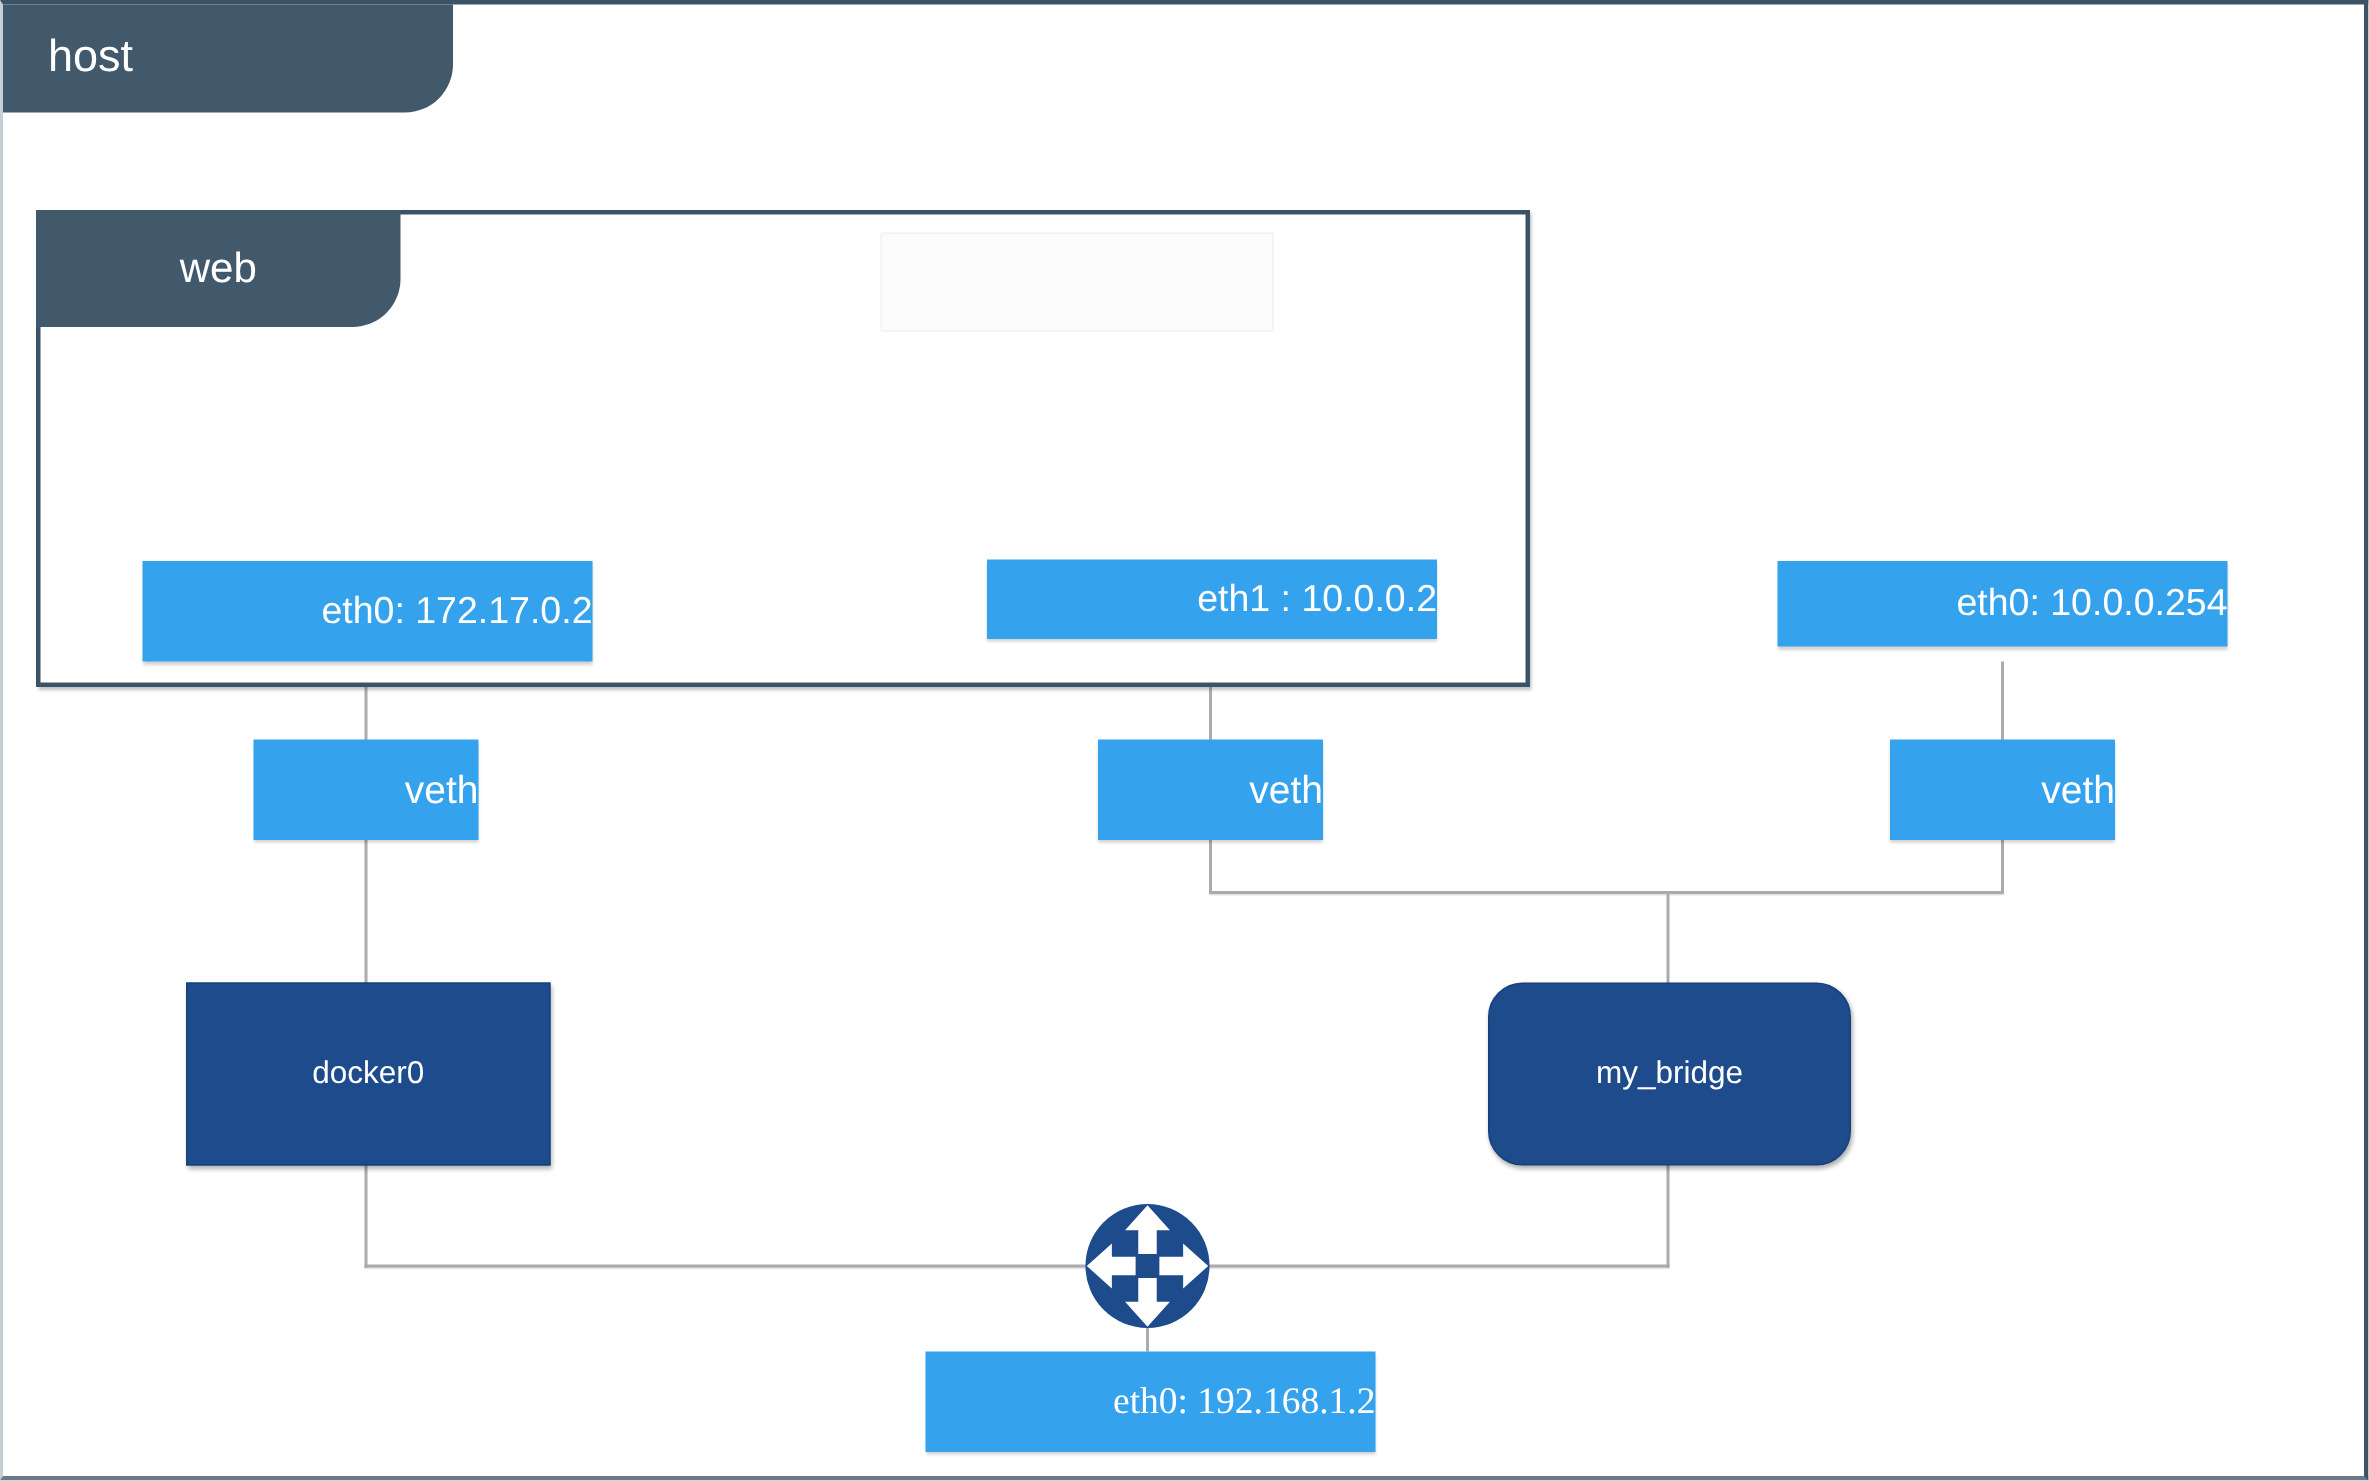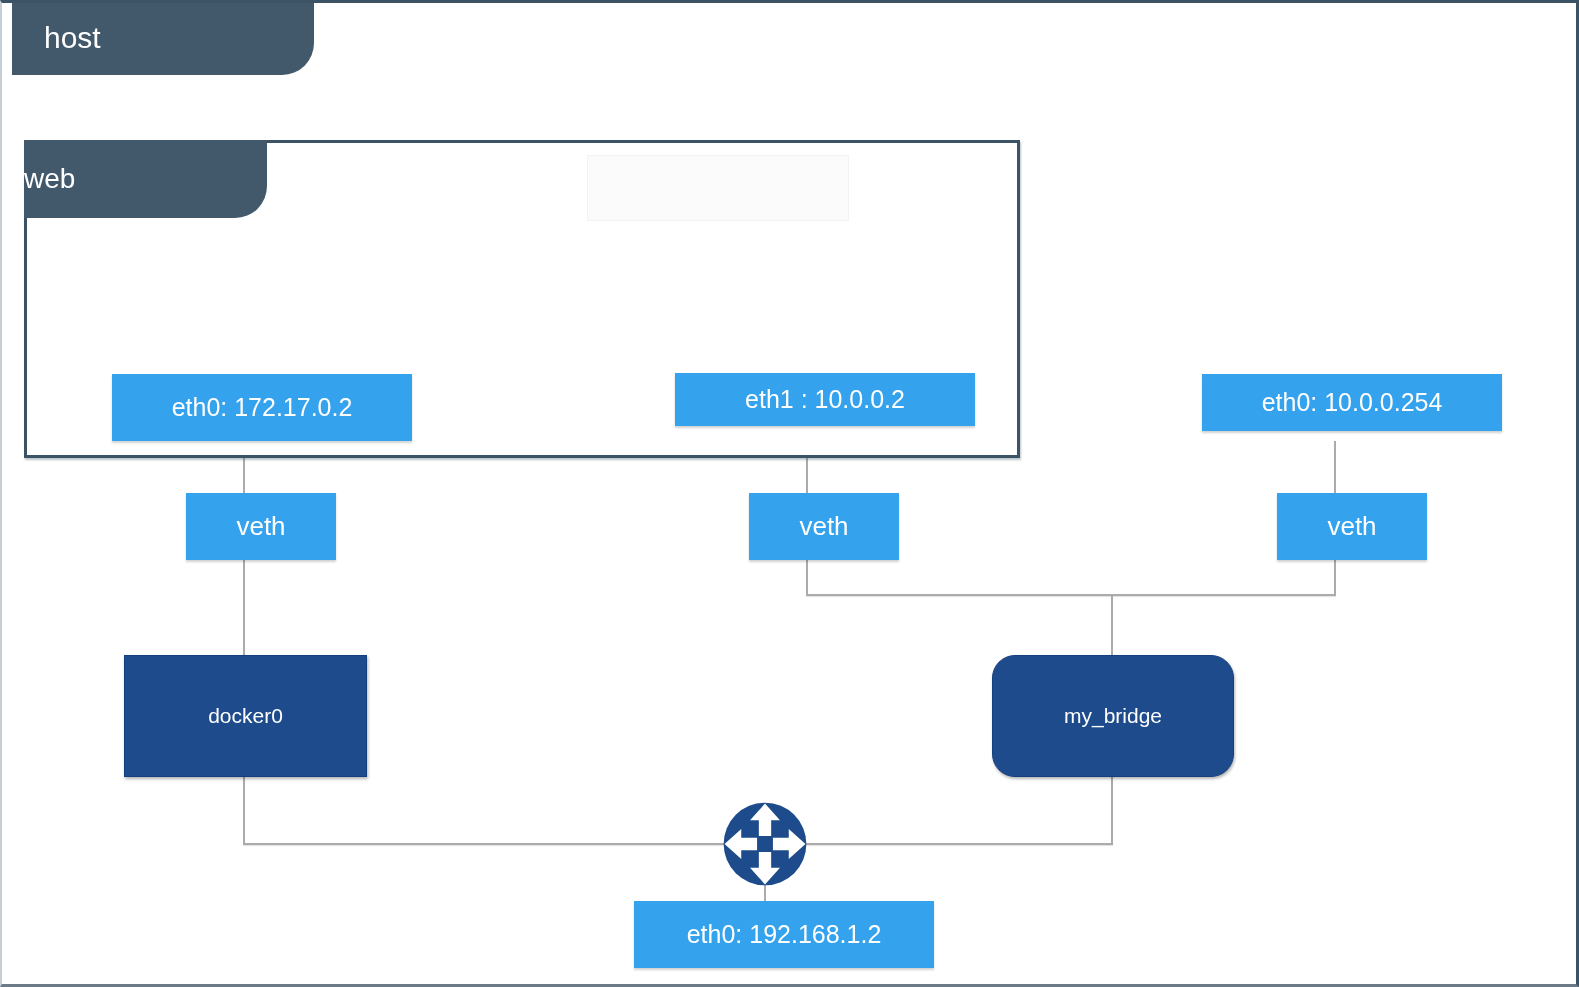--- a/index.html
+++ b/index.html
@@ -16,32 +16,32 @@
     border-bottom:3px solid #6B7A86;
     border-left:2px solid #C6CDD3;
   }
   .abs{position:absolute;box-sizing:border-box;}
   
   .tab{
     background:var(--slate);color:var(--text-light);
     border-bottom-right-radius:32px;
     display:flex;align-items:center;z-index:4;
   }
-  .host-tab{left:-2px;top:-3px;width:302px;height:75px;font-size:30px;padding-left:32px;margin-left:12px;}
-  .box-tab{left:-3px;top:-3px;width:243px;height:78px;font-size:28px;}
+  .host-tab{left:-2px;top:-3px;width:302px;height:75px;font-size:30px;padding-left:32px;}
+  .box-tab{left:-3px;top:-3px;width:243px;height:78px;font-size:28px;justify-content:center;}
   
   .cbox{
     background:#ffffff;border:3px solid var(--box-border);z-index:3;
     box-shadow:1px 2px 2px rgba(60,83,101,0.35);
   }
   
   .chip{
     background:var(--light-blue);color:var(--text-light);
-    display:flex;align-items:center;justify-content:center;
-    font-size:25px;z-index:5;box-shadow:0 2px 2px rgba(0,0,0,0.18);margin-left:17px;
+    display:flex;align-items:center;justify-content:flex-end;
+    font-size:25px;z-index:5;box-shadow:0 2px 2px rgba(0,0,0,0.18);
   }
   
   .bridge{
     background:var(--navy);color:var(--text-light);
     display:flex;align-items:center;justify-content:center;
     font-size:21px;z-index:5;box-shadow:1px 2px 3px rgba(0,0,0,0.3);
     border:1px solid #16407d;
   }
   
   .line{background:var(--line);z-index:1;}
@@ -118,17 +118,17 @@
   <div class="abs router" style="left:719px;top:797px;width:88px;height:88px;">
     <svg width="88" height="88" viewBox="0 0 100 100" aria-hidden="true">
       <circle class="circ" cx="50" cy="50" r="47"></circle>
       <polygon class="arrow" points="50,4 33,23 43,23 43,41 57,41 57,23 67,23"></polygon>
       <polygon class="arrow" points="50,96 33,77 43,77 43,59 57,59 57,77 67,77"></polygon>
       <polygon class="arrow" points="4,50 23,33 23,43 41,43 41,57 23,57 23,67"></polygon>
       <polygon class="arrow" points="96,50 77,33 77,43 59,43 59,57 77,57 77,67"></polygon>
     </svg>
   </div>
 
-  <div class="abs chip" style="left:615px;top:898px;width:300px;height:67px;">
+  <div class="abs chip" style="left:615px;top:898px;width:300px;height:67px;font-family:Liberation Serif, serif;">
     <span>eth0: 192.168.1.2</span>
   </div>
 
 </div>
 
 </body></html>

